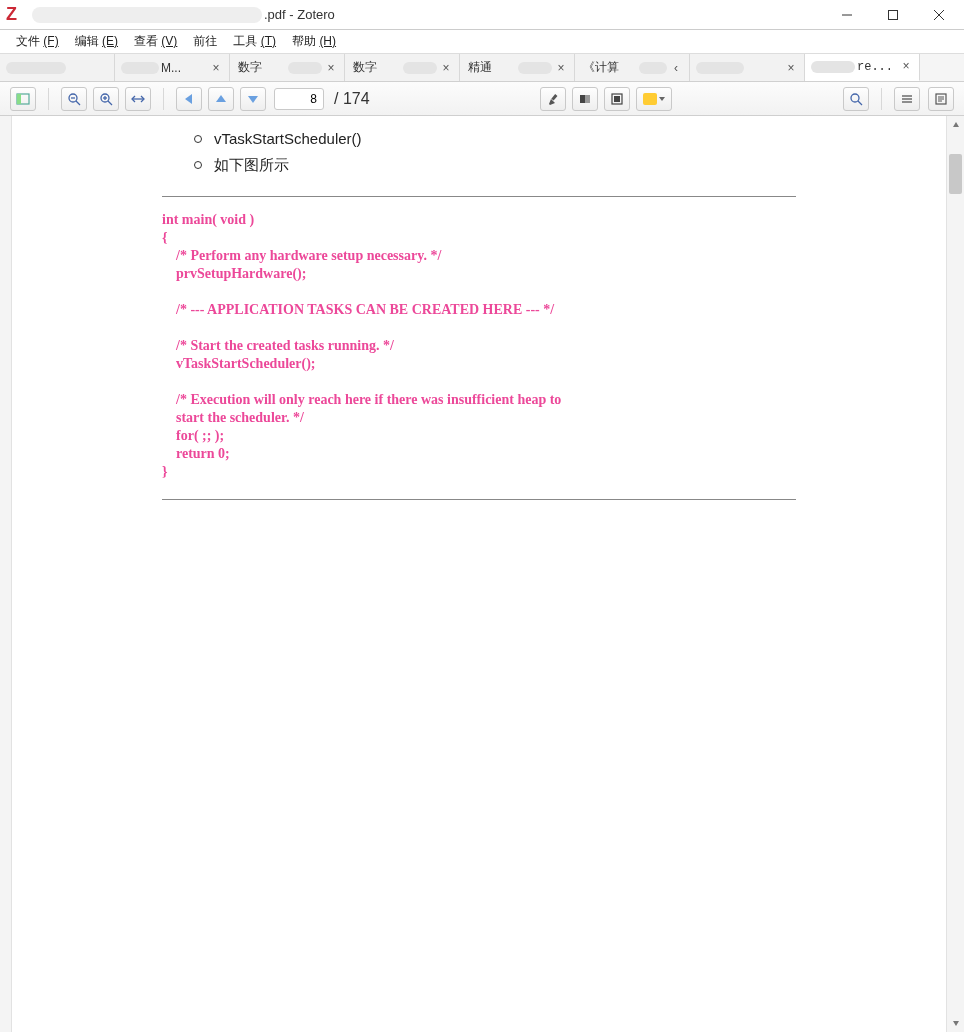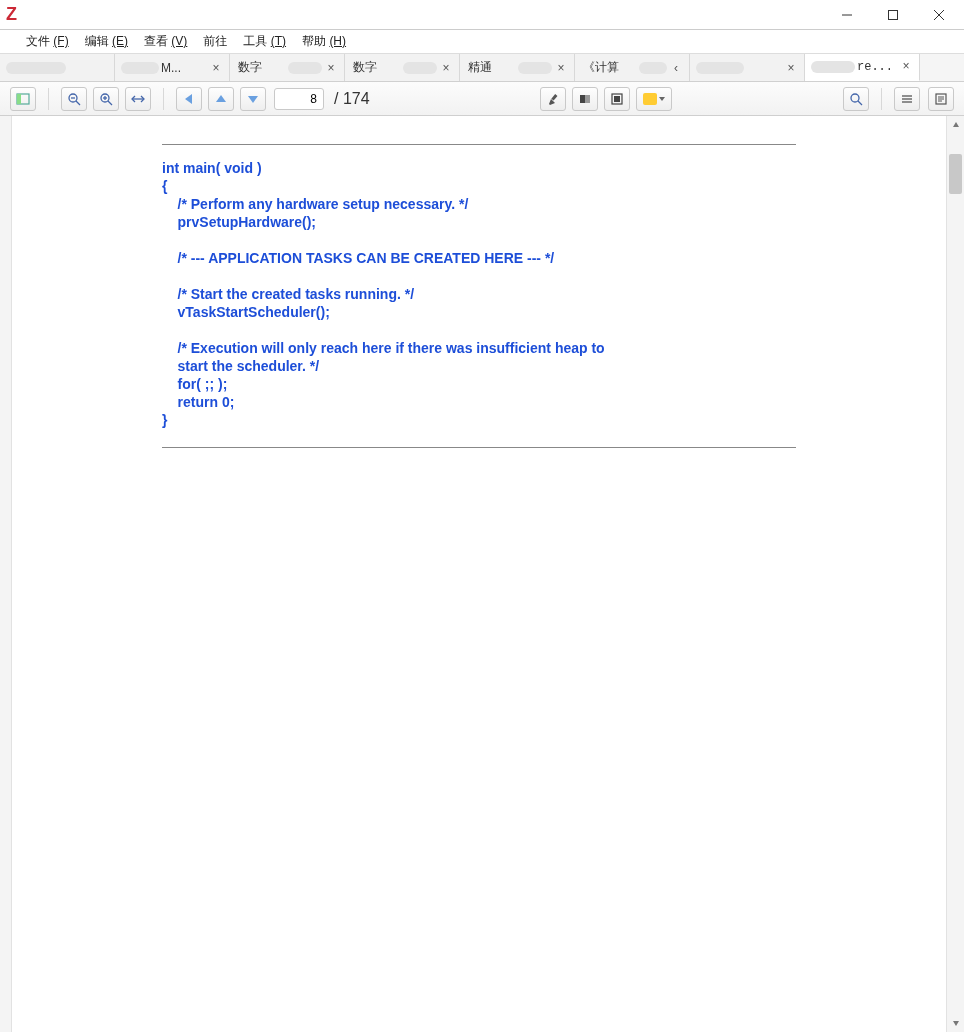--- a/index.html
+++ b/index.html
@@ -38,21 +38,21 @@
     display: flex; align-items: center; justify-content: center;
     font-size: 14px; color: #333;
     cursor: default;
   }
   .titlebar .win-btn svg { width: 10px; height: 10px; stroke: #333; stroke-width: 1; fill: none; }
 
   
   .menubar {
     height: 24px;
     display: flex; align-items: center;
-    padding: 0 18px;
+    padding: 0 8px;
     background: #fff;
     border-bottom: 1px solid #ddd;
     font-size: 12px; color: #222;
   }
   .menubar .menu-item { padding: 2px 8px; cursor: default; }
   .menubar .menu-item u { text-decoration: underline; }
 
   
   .tabstrip {
     height: 28px;
@@ -183,33 +183,37 @@
     position: absolute; left: 2px; top: 9px;
     width: 6px; height: 6px; border: 1.5px solid #333; border-radius: 50%;
     background: #fff;
   }
   .hr {
     margin: 18px 150px 14px 150px;
     border: none; border-top: 1px solid #888;
   }
   .code {
     margin: 14px 150px;
-    font-family: Liberation Sans, sans-serif;
+    font-family: Liberation Serif, serif;
     font-size: 14px;
     font-weight: bold;
-    color: #1d4ed8;
+    color: #ec4899;
     white-space: pre;
     line-height: 18px;
   }
 </style>
 </head>
 <body>
 
 <div class="titlebar">
   <div class="logo">Z</div>
+  <div class="title-text">
+    <span class="title-blur"></span>
+    <span>.pdf - Zotero</span>
+  </div>
   <div class="spacer"></div>
   <div class="win-btn">
     <svg viewBox="0 0 10 10">
         <line x1="0" y1="5" x2="10" y2="5"></line>
       </svg>
   </div>
   <div class="win-btn">
     <svg viewBox="0 0 10 10">
         <rect x="0.5" y="0.5" width="9" height="9"></rect>
       </svg>
@@ -375,20 +379,24 @@
         <line x1="4" y1="7" x2="10" y2="7" stroke="#555"></line>
         <line x1="4" y1="9" x2="8" y2="9" stroke="#555"></line>
       </svg>
   </div>
 </div>
 
 <div class="workspace">
   <div class="left-gutter"></div>
   <div class="doc-area">
     <div class="page">
+      <ul class="bullets">
+        <li>vTaskStartScheduler()</li>
+        <li>如下图所示</li>
+      </ul>
       <hr class="hr">
       <pre class="code">int main( void )
 {
     /* Perform any hardware setup necessary. */
     prvSetupHardware();
 
     /* --- APPLICATION TASKS CAN BE CREATED HERE --- */
 
     /* Start the created tasks running. */
     vTaskStartScheduler();

